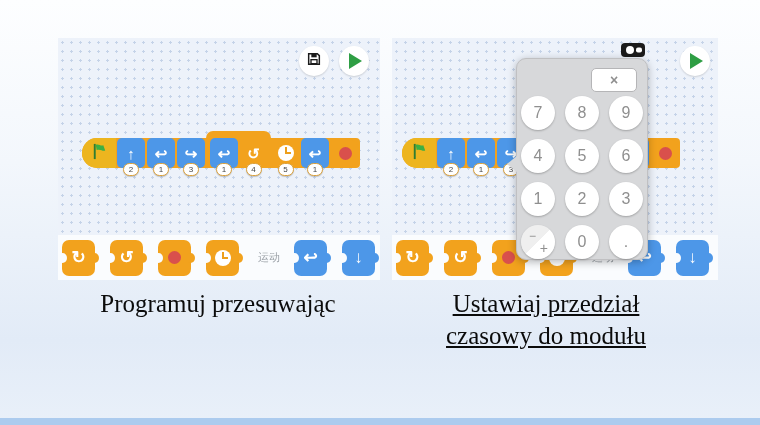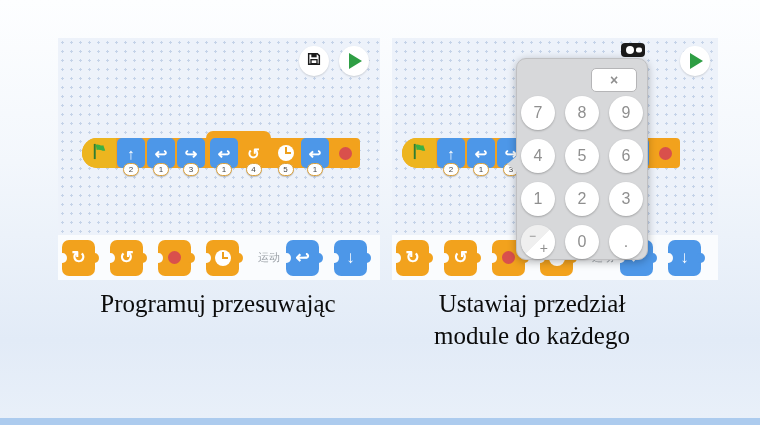--- a/index.html
+++ b/index.html
@@ -47,21 +47,21 @@
   .red-dot{width:13px;height:13px;border-radius:50%;background:#D9504C;}
 
   
   .pal-block{position:relative;width:33px;height:36px;border-radius:7px;margin-right:15px;
     display:flex;align-items:center;justify-content:center;flex:0 0 auto;}
   .pal-block::before{content:"";position:absolute;left:-4px;top:13px;width:9px;height:10px;border-radius:50%;background:#fafcfe;}
   .pal-block::after{content:"";position:absolute;right:-4px;top:13px;width:9px;height:10px;border-radius:50%;background:inherit;}
   .pal-orange{background:#F2A21D;}
   .pal-blue{background:#4D97E8;}
   .pal-glyph{color:#fff;font-weight:bold;font-size:17px;line-height:1;}
-  .pal-label{color:#9aa0a6;font-size:11px;margin:0 6px 0 4px;flex:0 0 auto;}
+  .pal-label{color:#9aa0a6;font-size:11px;margin:0 14px 0 4px;flex:0 0 auto;}
 
   
   .keypad{position:absolute;left:124px;top:20px;width:132px;height:202px;z-index:6;
     background:#d7d8da;border:1px solid #c0c0c2;border-radius:10px;box-shadow:0 2px 8px rgba(0,0,0,.28);
     box-sizing:border-box;}
   .keypad-tail{position:absolute;left:-10px;top:96px;width:0;height:0;
     border-top:9px solid transparent;border-bottom:9px solid transparent;border-right:11px solid #d7d8da;}
   .backspace{position:absolute;top:9px;right:10px;width:44px;height:22px;background:#fff;
     border:1px solid #b5b5b7;border-radius:5px;display:flex;align-items:center;justify-content:center;
     color:#8f8f8f;font-size:14px;font-weight:bold;}
@@ -69,21 +69,21 @@
   .key{width:34px;height:34px;border-radius:50%;background:#fff;box-shadow:0 1px 2px rgba(0,0,0,.25);
     display:flex;align-items:center;justify-content:center;color:#8f8f8f;font-size:16px;}
   .key-pm{position:relative;background:linear-gradient(135deg,#efefef 50%,#ffffff 50%);}
   .key-pm .pm-minus{position:absolute;left:8px;top:4px;font-size:12px;color:#8f8f8f;}
   .key-pm .pm-plus{position:absolute;right:7px;bottom:3px;font-size:14px;color:#8f8f8f;}
 
   
   .caption{position:absolute;top:288px;text-align:center;color:#0b0b0b;
     font-family:"Liberation Serif",serif;font-size:25px;line-height:32px;}
   .caption-left{left:38px;width:360px;}
-  .caption-right{left:362px;width:340px;}
+  .caption-right{left:376px;width:340px;text-decoration:underline;}
 </style>
 </head>
 <body>
 
 <div class="scene">
 
   <div class="panel panel-left">
     <div class="stage">
       <div class="circle-btn" style="right:51px;">
         <span>
@@ -269,17 +269,17 @@
         <div class="key">.</div>
       </div>
     </div>
   </div>
 
   <div class="caption caption-left">
     <div>Programuj przesuwając</div>
   </div>
   <div class="caption caption-right">
     <div>Ustawiaj przedział</div>
-    <div>module do każdego</div>
+    <div>czasowy do modułu</div>
   </div>
 
   <div class="bottom-bar"></div>
 </div>
 
 </body></html>

